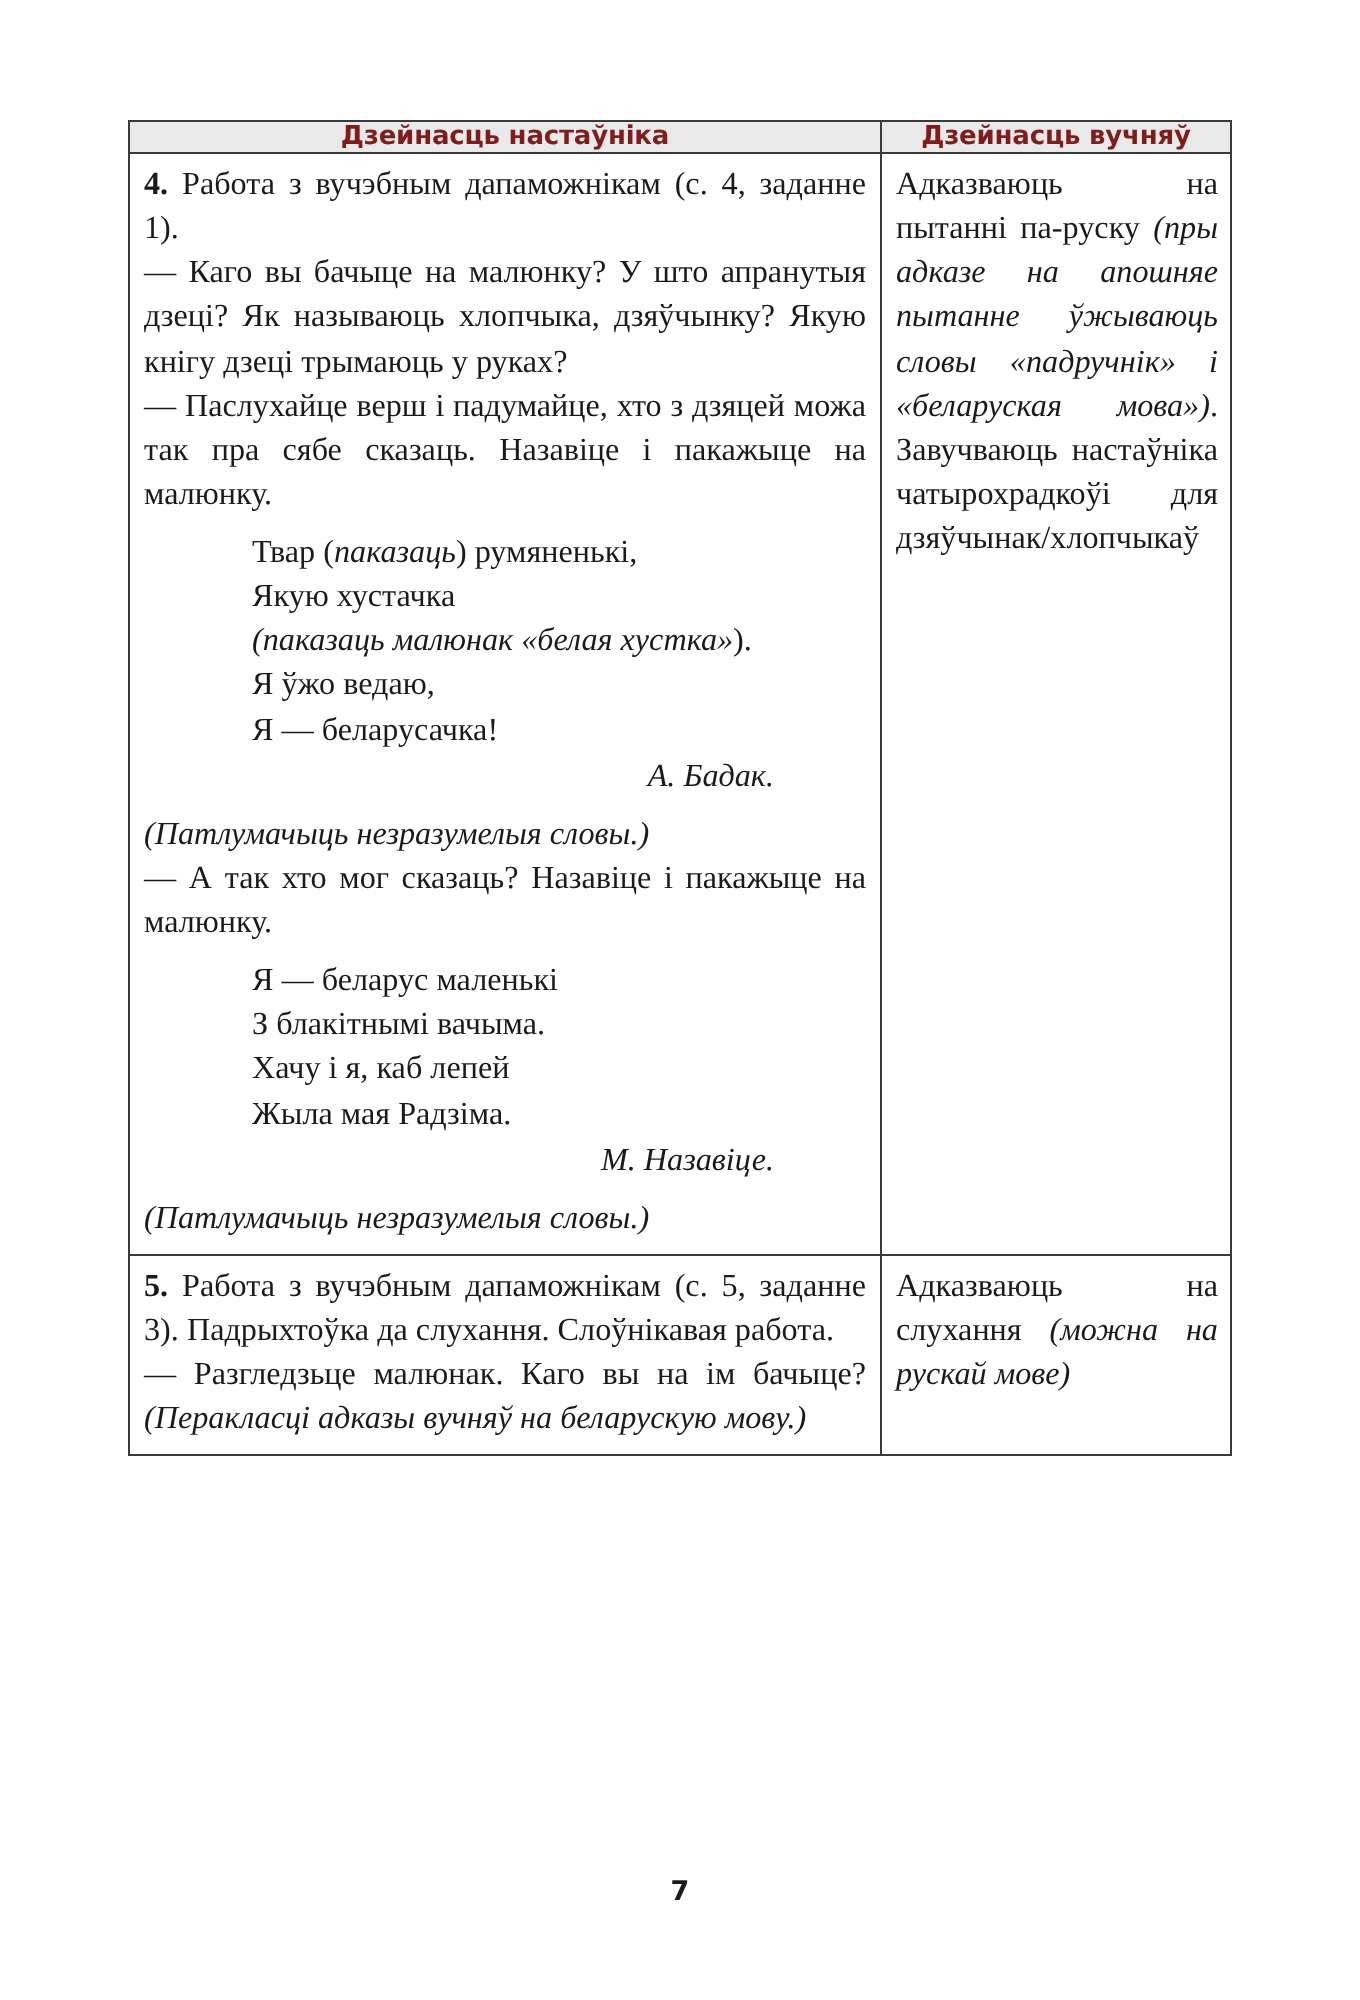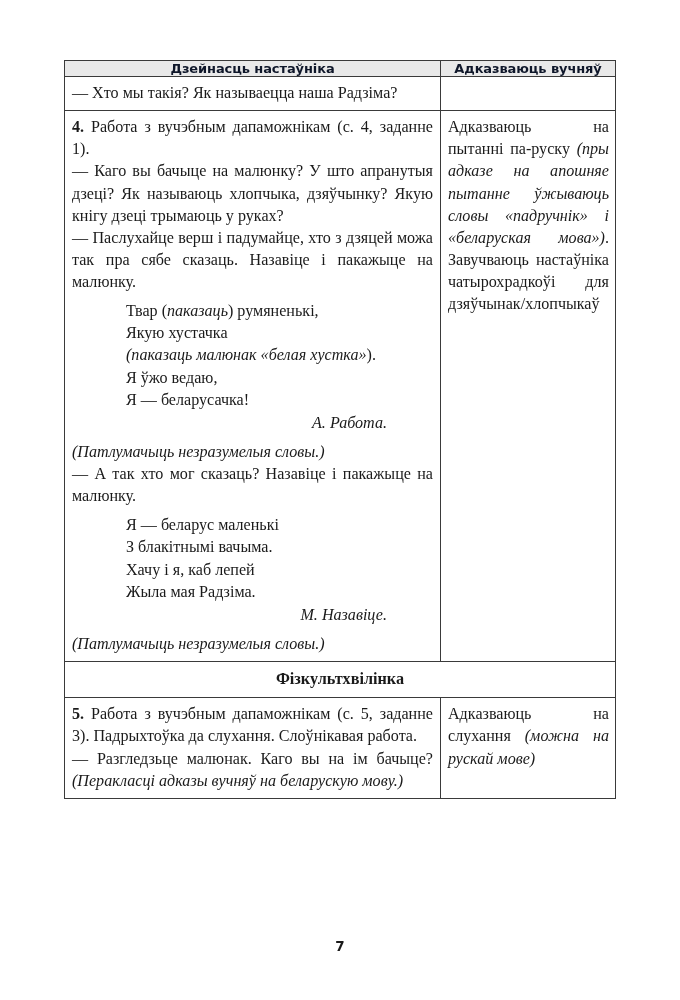--- a/index.html
+++ b/index.html
@@ -40,21 +40,21 @@
   col.c-teacher { width: 376px; }
   col.c-pupil   { width: 175px; }
 
   thead th {
     background: #e9e9e9;
     font-family: "DejaVu Sans", sans-serif;
     font-size: 13.0px;
     font-weight: bold;
     letter-spacing: -0.1px;
     padding: 6px 4px 7px 4px;
-    color: #0f172a;
+    color: #7f1d1d;
     vertical-align: middle;
   }
 
   .cell {
     padding: 5px 7px 6px 7px;
     font-size: 16.1px;
     line-height: 1.375;
   }
   .cell.pupil {
     padding: 5px 6px 6px 7px;
@@ -113,53 +113,43 @@
 <div class="page">
 
   <table class="lesson-table">
     <colgroup>
       <col class="c-teacher">
       <col class="c-pupil">
     </colgroup>
     <thead>
       <tr>
         <th>Дзейнасць настаўніка</th>
-        <th>Адказваюць вучняў</th>
+        <th>Дзейнасць вучняў</th>
       </tr>
     </thead>
     <tbody>
 
-      <tr>
-        <td>
-          <div class="cell">
-            <p class="tx nj">— Хто мы такія? Як называецца наша Радзіма?</p>
-          </div>
-        </td>
-        <td>
-          <div class="cell pupil"></div>
-        </td>
-      </tr>
 
       <tr>
         <td>
           <div class="cell">
 
             <p class="tx"><span class="bold">4.</span> <span>Работа з вучэбным дапаможнікам (с. 4, заданне 1).</span></p>
 
             <p class="tx">— Каго вы бачыце на малюнку? У што апранутыя дзеці? Як называюць хлопчыка, дзяўчынку? Якую кнігу дзеці трымаюць у руках?</p>
 
             <p class="tx">— Паслухайце верш і падумайце, хто з дзяцей можа так пра сябе сказаць. Назавіце і пакажыце на малюнку.</p>
 
             <div class="poem">
               <span class="pl">Твар (<i>паказаць</i>) румяненькі,</span>
               <span class="pl">Якую хустачка</span>
               <span class="pl"><i>(паказаць малюнак «белая хустка»</i>).</span>
               <span class="pl">Я ўжо ведаю,</span>
               <span class="pl">Я — беларусачка!</span>
-              <span class="attrib">А. Работа.</span>
+              <span class="attrib">А. Бадак.</span>
             </div>
 
             <p class="tx nj"><i>(Патлумачыць незразумелыя словы.)</i></p>
 
             <p class="tx">— А так хто мог сказаць? Назавіце і пакажыце на малюнку.</p>
 
             <div class="poem">
               <span class="pl">Я — беларус маленькі</span>
               <span class="pl">З блакітнымі вачыма.</span>
               <span class="pl">Хачу і я, каб лепей</span>
@@ -171,25 +161,20 @@
 
           </div>
         </td>
         <td>
           <div class="cell pupil">
             <p class="tx"><span>Адказваюць на пытанні па-руску </span><i>(пры адказе на апошняе пытанне ўжываюць словы «падручнік» і «беларуская мова»)</i><span>. Завучваюць настаўніка чатырохрадкоўі для дзяўчынак/хлопчыкаў</span></p>
           </div>
         </td>
       </tr>
 
-      <tr>
-        <td colspan="2">
-          <div class="fizkult">Фізкультхвілінка</div>
-        </td>
-      </tr>
 
       <tr>
         <td>
           <div class="cell">
             <p class="tx"><span class="bold">5.</span> <span>Работа з вучэбным дапаможнікам (с. 5, заданне 3). Падрыхтоўка да слухання. Слоўнікавая работа.</span></p>
 
             <p class="tx"><span>— Разгледзьце малюнак. Каго вы на ім бачыце? </span><i>(Перакласці адказы вучняў на беларускую мову.)</i></p>
           </div>
         </td>
         <td>

